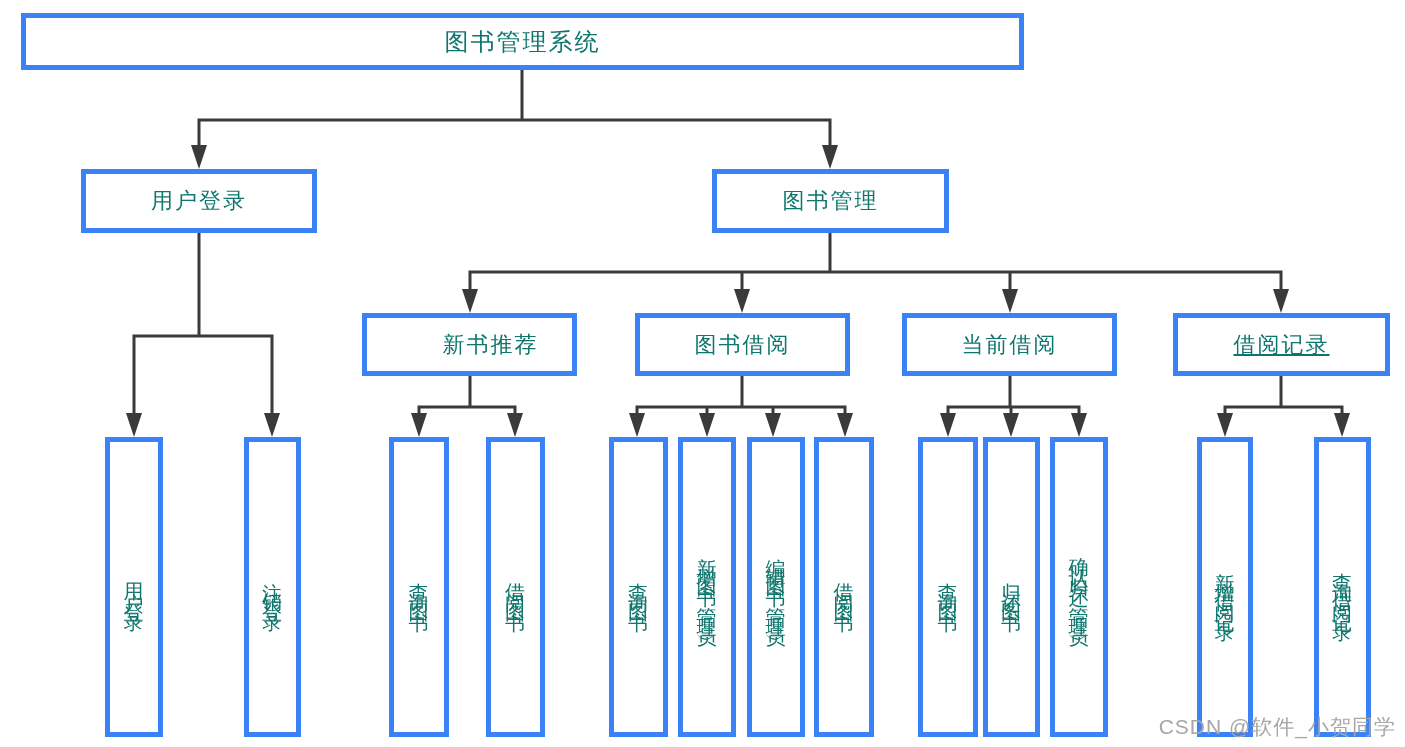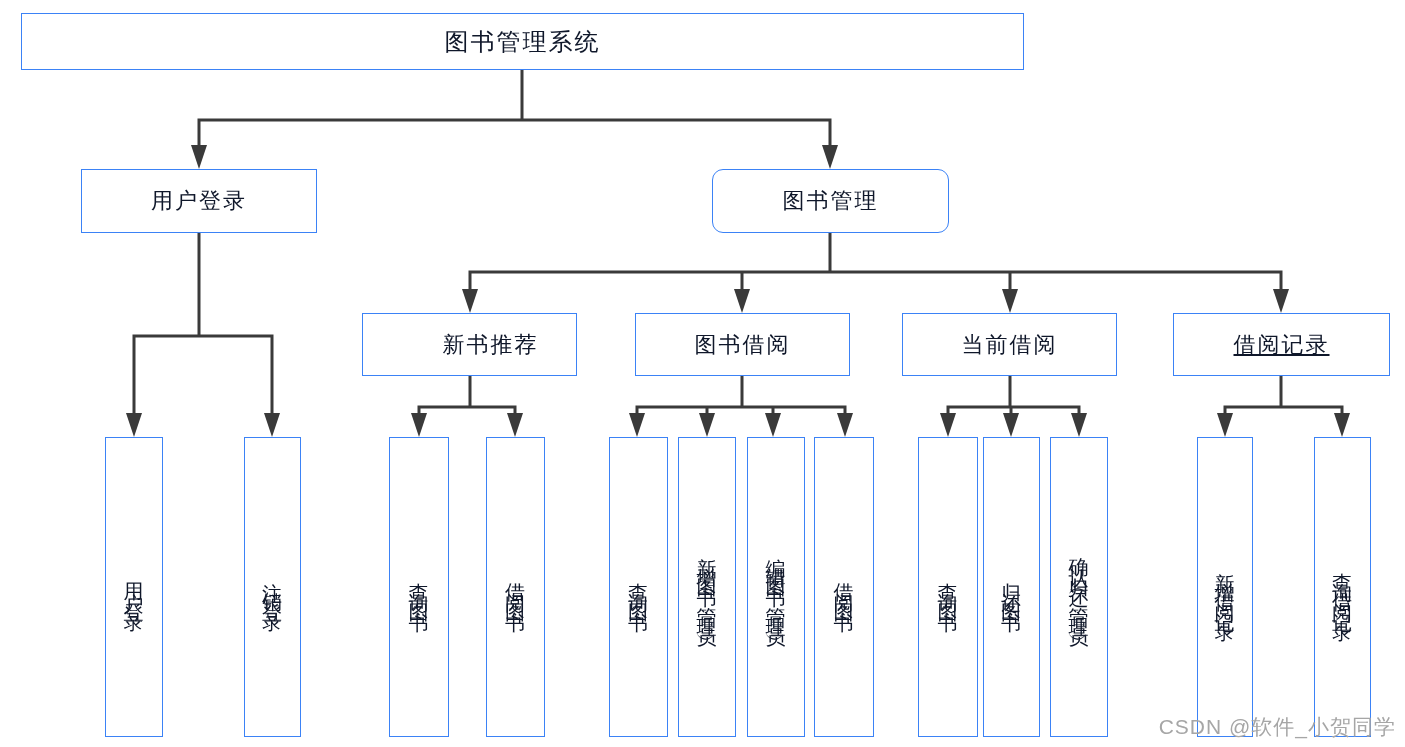--- a/index.html
+++ b/index.html
@@ -17,26 +17,26 @@
   }
   .wires {
     position: absolute;
     left: 0;
     top: 0;
     z-index: 1;
   }
   .box {
     position: absolute;
     box-sizing: border-box;
-    border: 1px solid #3b82f6;
+    border: 5px solid #3b82f6;
     background: #ffffff;
     display: flex;
     align-items: center;
     justify-content: center;
-    color: #0f172a;
+    color: #0f766e;
     z-index: 2;
   }
   .hlabel {
     font-size: 22px;
     letter-spacing: 2px;
     white-space: nowrap;
   }
   .root-label {
     font-size: 24px;
     letter-spacing: 2px;
@@ -102,21 +102,21 @@
     </g>
   </svg>
 
   <div class="box" style="left:21px; top:13px; width:1003px; height:57px;">
     <span class="hlabel root-label">图书管理系统</span>
   </div>
 
   <div class="box" style="left:81px; top:169px; width:236px; height:64px;">
     <span class="hlabel">用户登录</span>
   </div>
-  <div class="box" style="left:712px; top:169px; width:237px; height:64px;border-radius:11px;">
+  <div class="box" style="left:712px; top:169px; width:237px; height:64px;">
     <span class="hlabel">图书管理</span>
   </div>
 
   <div class="box" style="left:362px; top:313px; width:215px; height:63px;padding-left:42px;">
     <span class="hlabel">新书推荐</span>
   </div>
   <div class="box" style="left:635px; top:313px; width:215px; height:63px;">
     <span class="hlabel">图书借阅</span>
   </div>
   <div class="box" style="left:902px; top:313px; width:215px; height:63px;">

